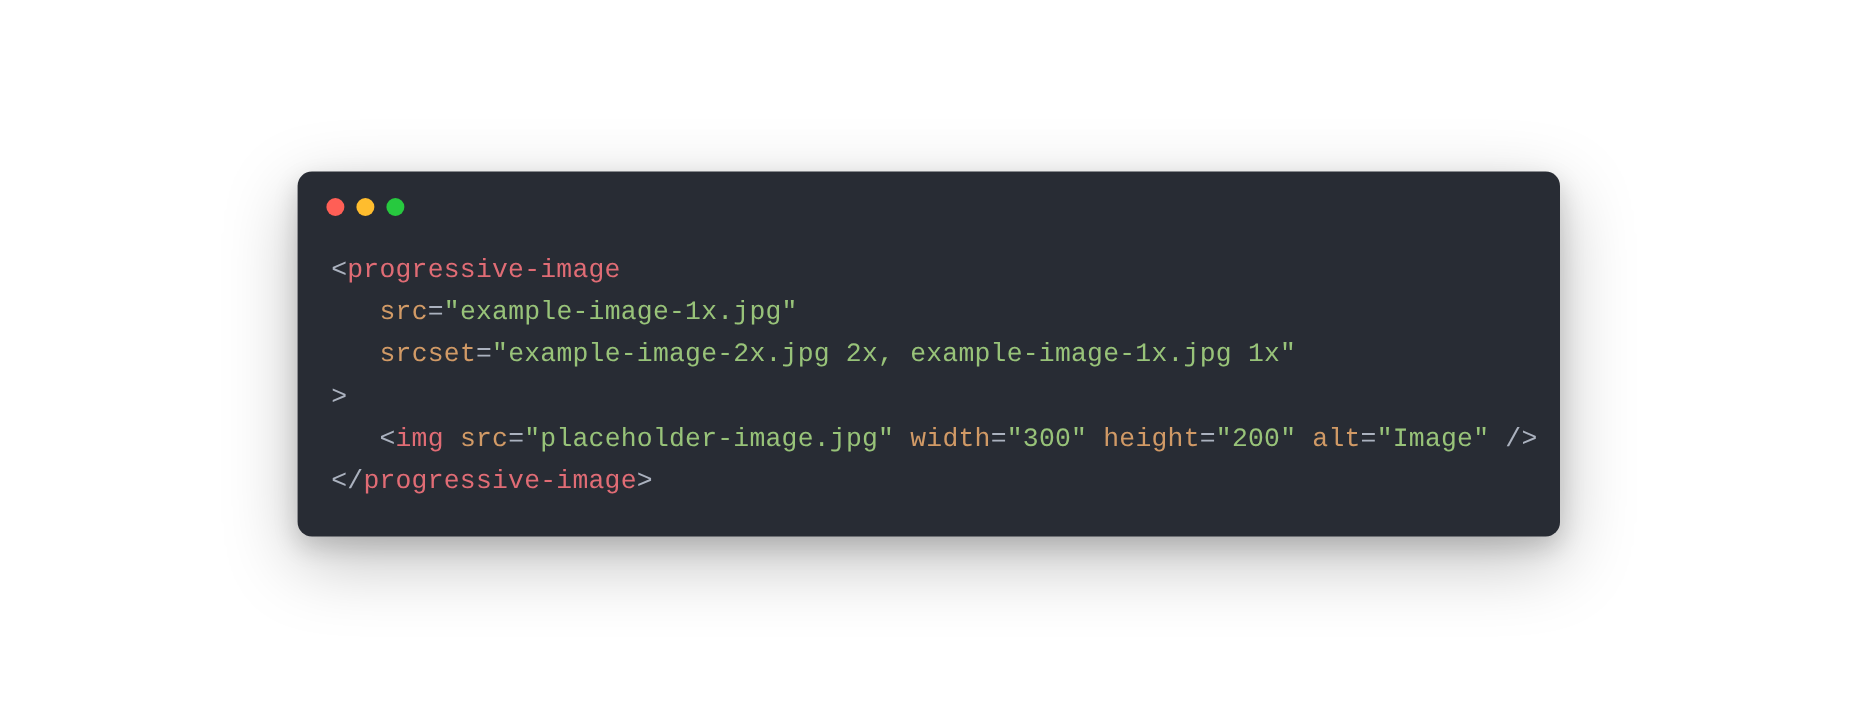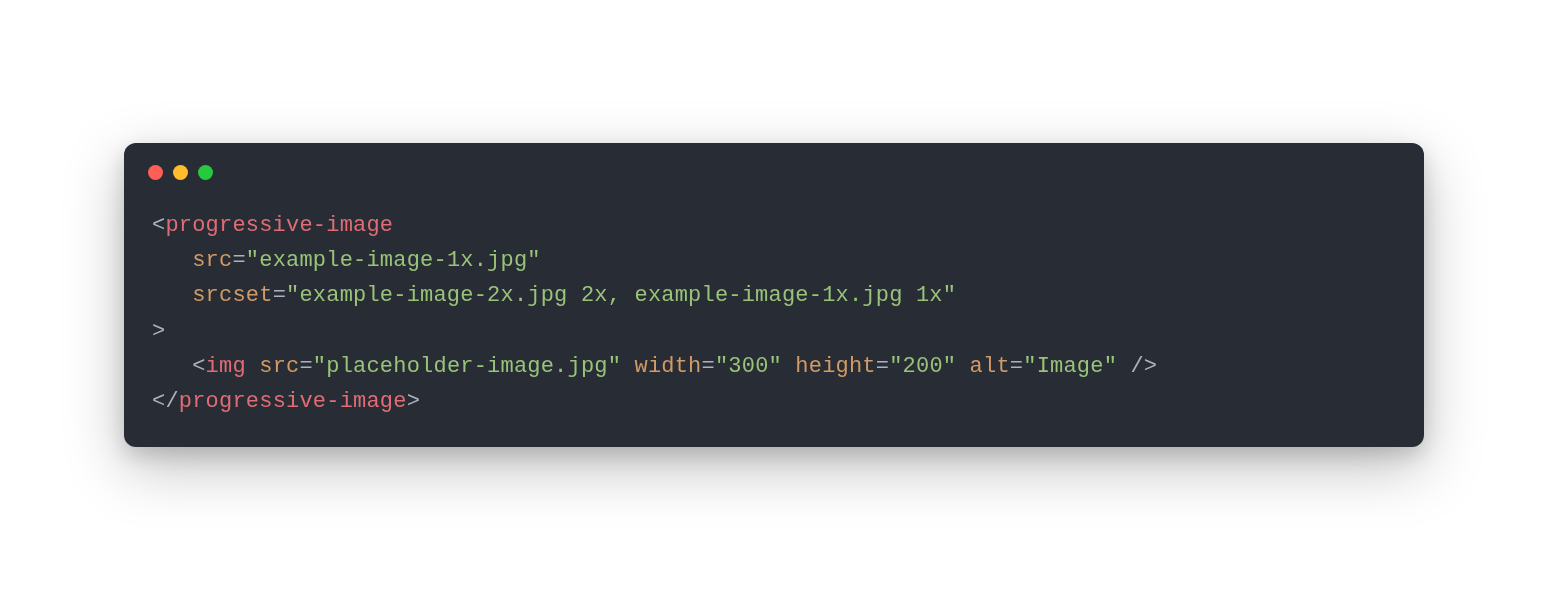--- a/index.html
+++ b/index.html
@@ -6,21 +6,21 @@
   body {
     width: 1548px;
     height: 590px;
     background: #ffffff;
     display: flex;
     align-items: center;
     justify-content: center;
     font-family: "SF Mono", "Monaco", "Menlo", "Consolas", "Liberation Mono", monospace;
   }
   .window {
-    width: 1300px;
+    width: 1052px;
     background: #282c34;
     border-radius: 12px;
     box-shadow: 0 20px 60px rgba(0,0,0,0.25), 0 8px 20px rgba(0,0,0,0.15);
     padding: 0 0 28px 0;
     overflow: hidden;
   }
   .titlebar {
     display: flex;
     align-items: center;
     gap: 10px;

